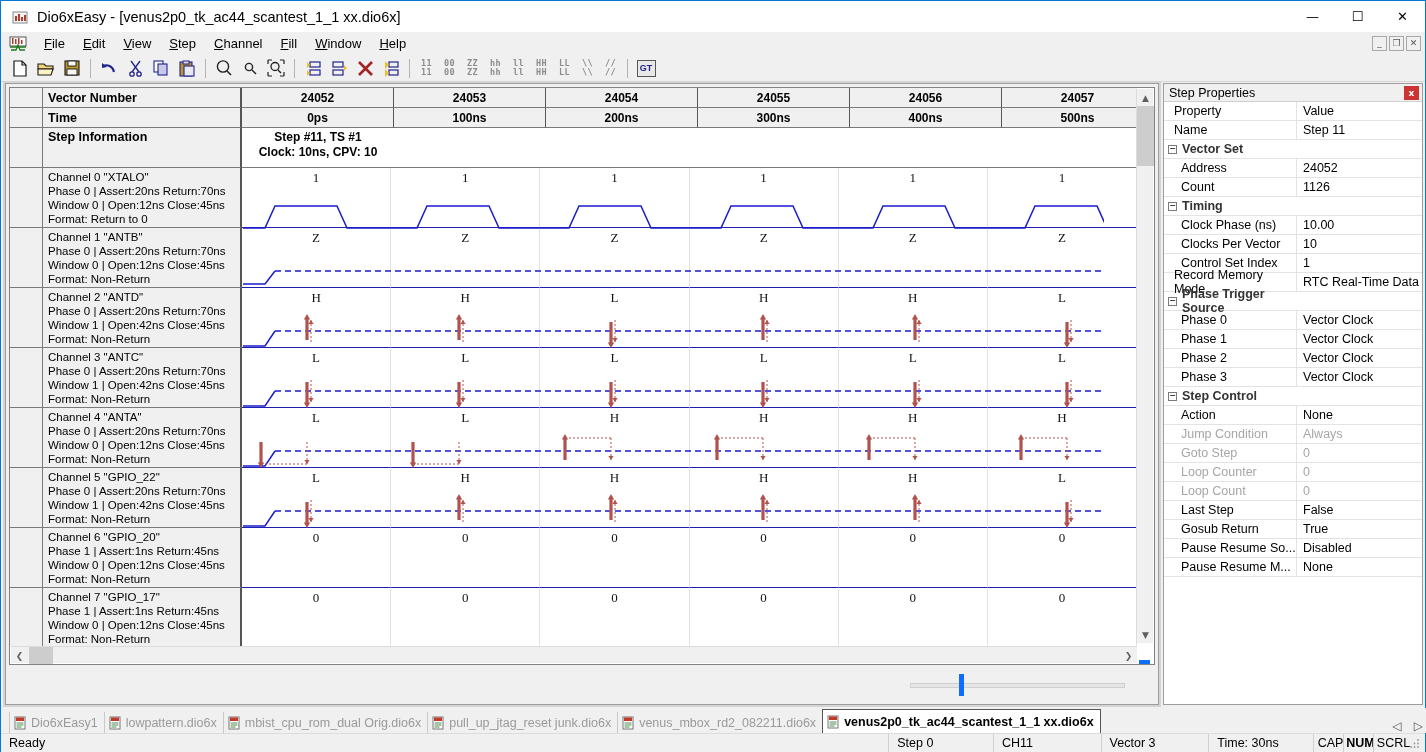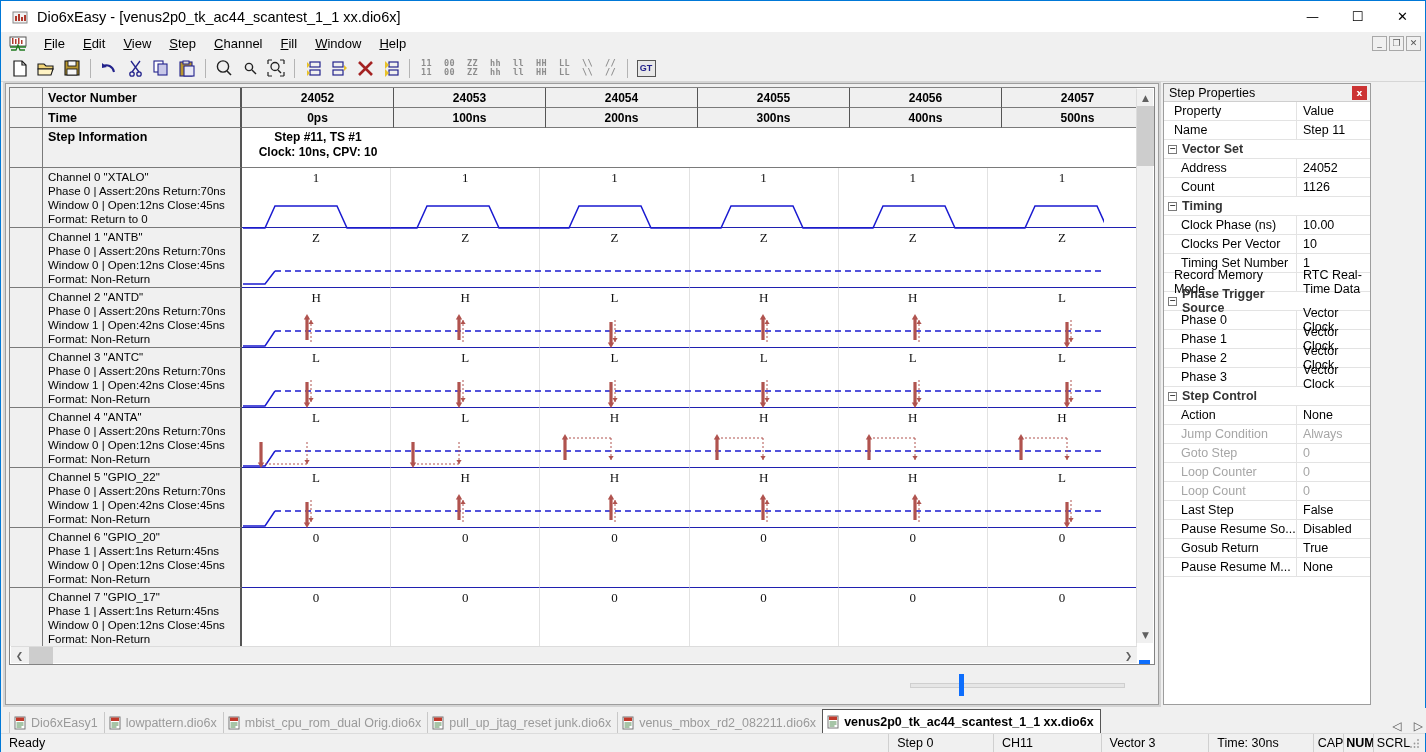--- a/index.html
+++ b/index.html
@@ -120,21 +120,21 @@
 
   #zoomslider-row {
     position: absolute; left: 3px; top: 585px; width: 1146px; height: 32px;
   }
   #zoomtrack { position: absolute; left: 901px; top: 14px; width: 215px; height: 5px;
                background: #e6e6e6; border: 1px solid #cfcfcf; }
   #zoomthumb { position: absolute; left: 950px; top: 5px; width: 5px; height: 22px; background: #0d6efd; }
 
   
   #props {
-    position: absolute; left: 1162px; top: 82px; width: 208px; height: 622px;
+    position: absolute; left: 1162px; top: 82px; width: 260px; height: 622px;
     background: #fff; border: 1px solid #9d9d9d;
   }
   #props-title {
     height: 18px; background: #f0f0f0; border-bottom: 1px solid #cfcfcf;
     display: flex; align-items: center; padding-left: 5px;
     font-size: 12.5px; color: #000;
   }
   #props-close {
     margin-left: auto; width: 15px; height: 14px; margin-right: 3px;
     background: #cc3333; color: #fff; font-size: 9px; font-weight: bold;
@@ -805,21 +805,21 @@
         </div>
         <div class="prow">
           <div class="pname indent">Clock Phase (ns)</div>
           <div class="pval">10.00</div>
         </div>
         <div class="prow">
           <div class="pname indent">Clocks Per Vector</div>
           <div class="pval">10</div>
         </div>
         <div class="prow">
-          <div class="pname indent">Timing Set Number</div>
+          <div class="pname indent">Control Set Index</div>
           <div class="pval">1</div>
         </div>
         <div class="prow">
           <div class="pname">Record Memory Mode</div>
           <div class="pval">RTC Real-Time Data</div>
         </div>
         <div class="prow group">
           <div class="pname" style="border-right: none;">
             <span class="grpbox">−</span>
             <span>Phase Trigger Source</span>
@@ -867,26 +867,26 @@
         </div>
         <div class="prow dim">
           <div class="pname indent">Loop Count</div>
           <div class="pval">0</div>
         </div>
         <div class="prow">
           <div class="pname indent">Last Step</div>
           <div class="pval">False</div>
         </div>
         <div class="prow">
+          <div class="pname indent">Gosub Return</div>
+          <div class="pval">True</div>
+        </div>
+        <div class="prow">
           <div class="pname indent">Pause Resume So...</div>
           <div class="pval">Disabled</div>
-        </div>
-        <div class="prow">
-          <div class="pname indent">Gosub Return</div>
-          <div class="pval">True</div>
         </div>
         <div class="prow">
           <div class="pname indent">Pause Resume M...</div>
           <div class="pval">None</div>
         </div>
       </div>
   </div>
 
   <div id="tabbar">
       <div class="dtab">

